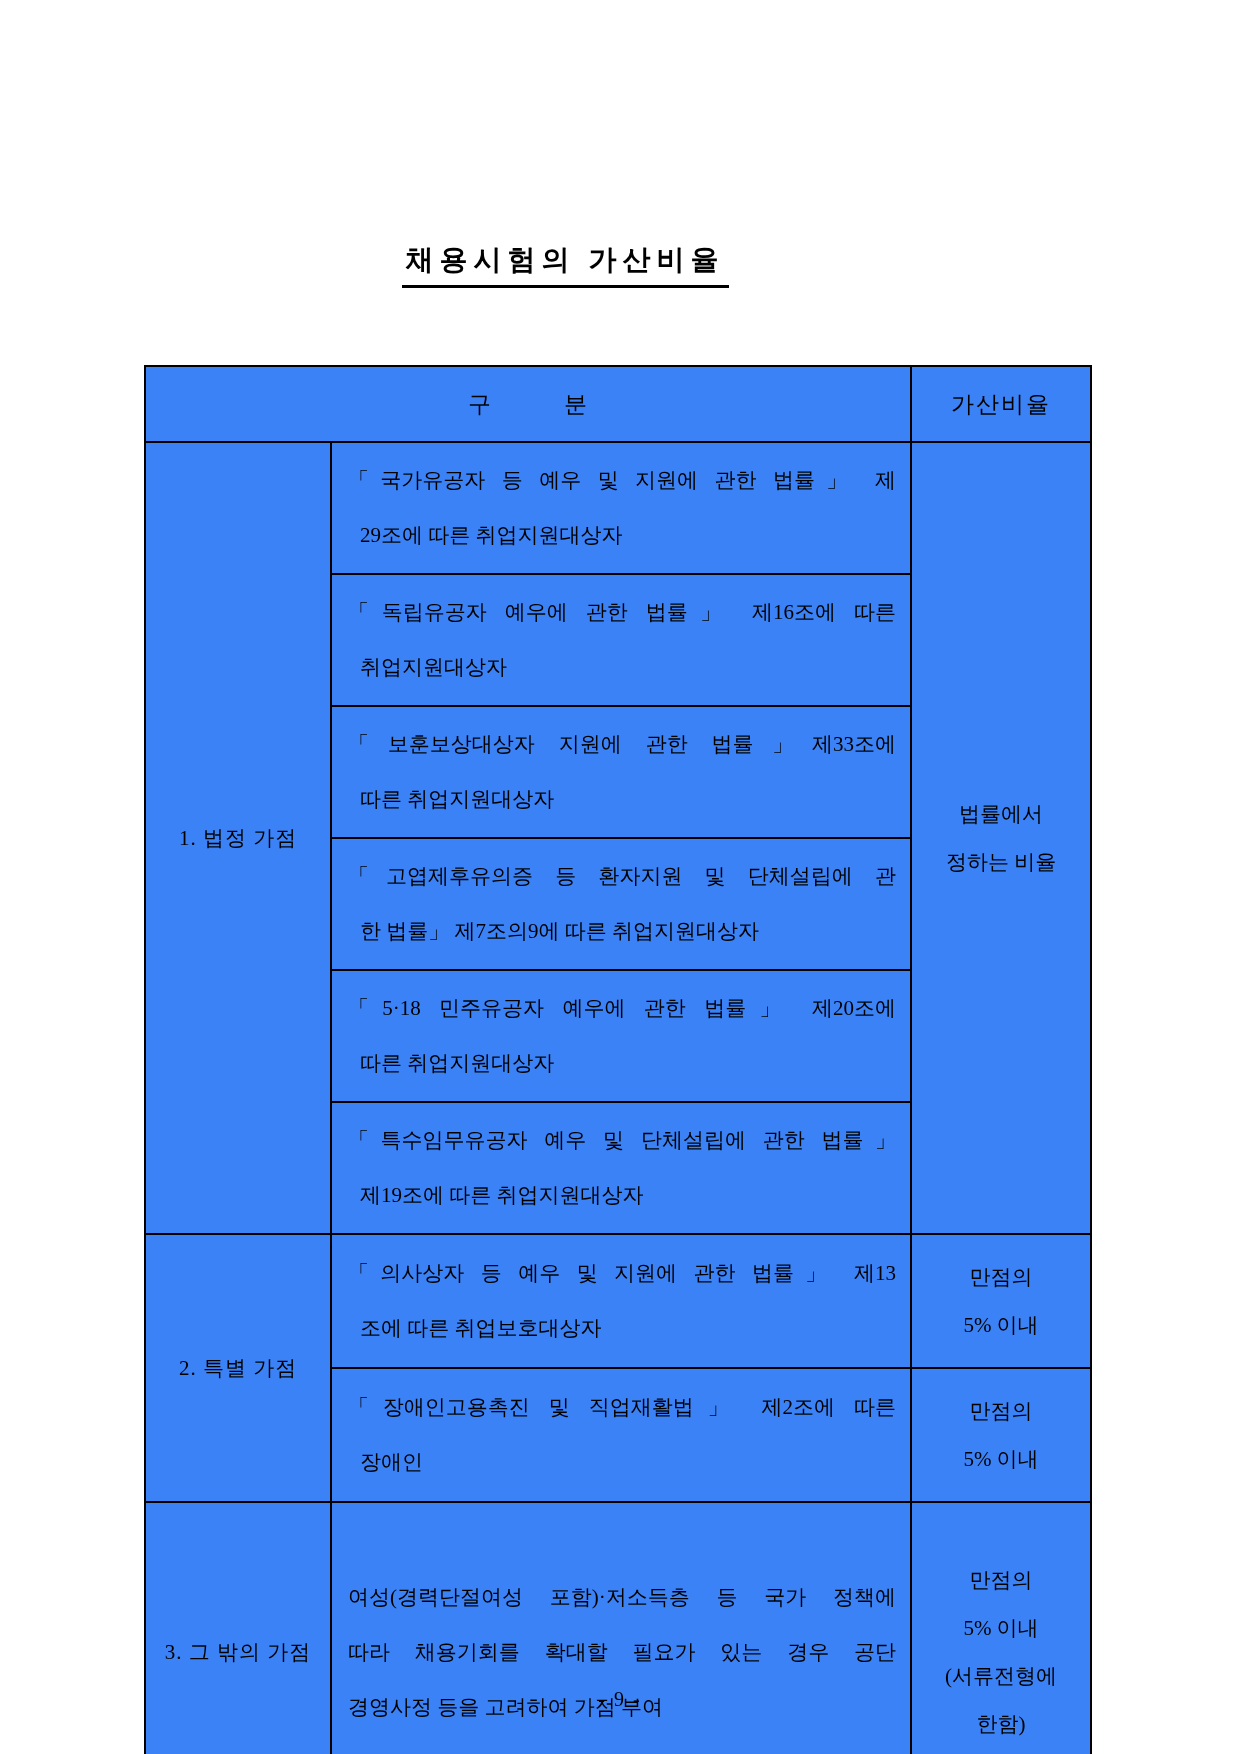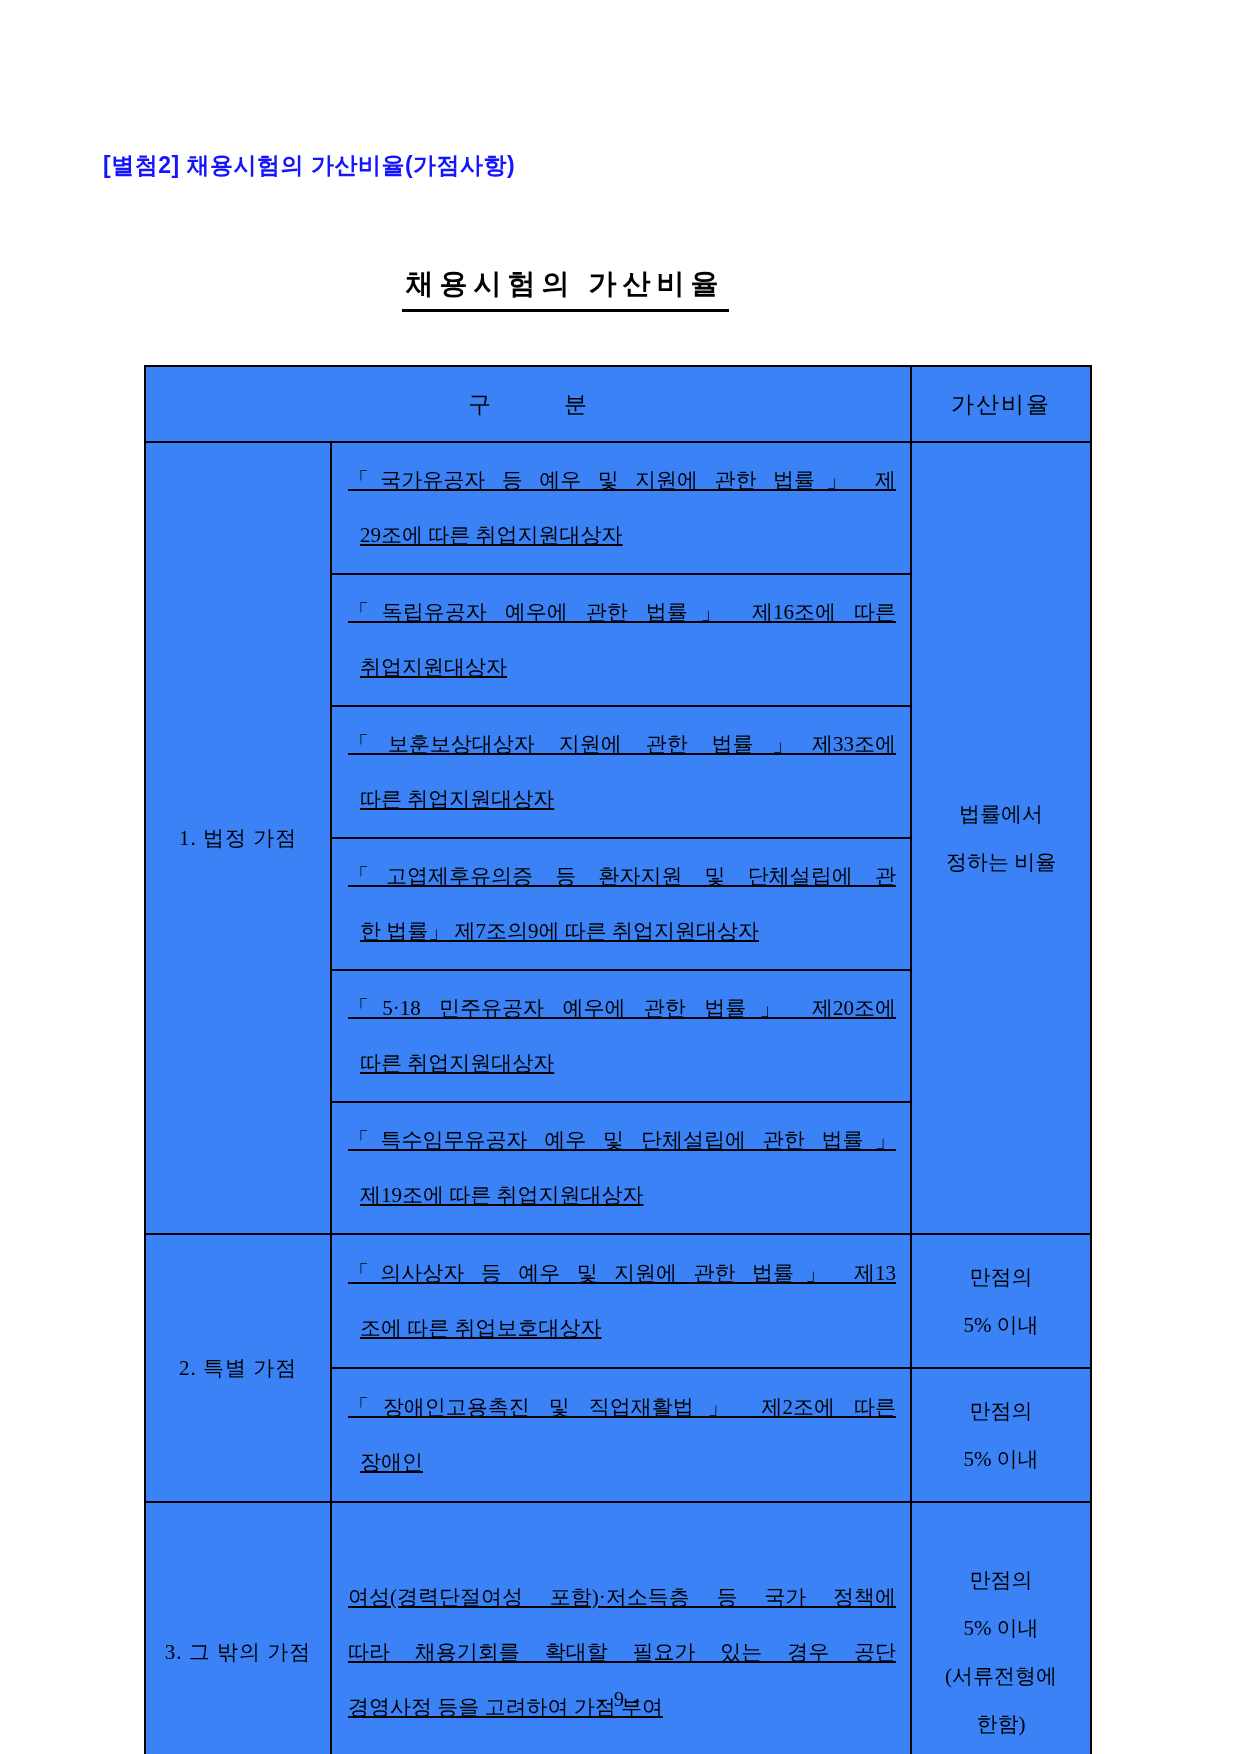--- a/index.html
+++ b/index.html
@@ -12,21 +12,21 @@
     color:#000;
     overflow:hidden;
   }
   .attachment-label{
     position:absolute;left:103px;top:150px;
     font-family:"Liberation Sans","DejaVu Sans",sans-serif;
     font-weight:bold;font-size:23px;letter-spacing:0.5px;
     color:#1414FF;
   }
   .doc-title-wrap{
-    position:absolute;left:0;top:265px;width:1130px;
+    position:absolute;left:0;top:241px;width:1130px;
     text-align:center;
   }
   .doc-title{
     display:inline-block;
     font-size:28px;font-weight:bold;letter-spacing:6px;
     border-bottom:3px solid #000;
     padding:0 4px 6px 4px;
   }
   table.rate-table{
     position:absolute;left:144px;top:365px;
@@ -37,37 +37,36 @@
   }
   table.rate-table td,table.rate-table th{
     border:2px solid #000;
     vertical-align:middle;
     font-weight:normal;
     background:#3b82f6;
   }
   th.h-cat{height:72px;text-align:center;font-size:23px;letter-spacing:1px;}
   th.h-rate{text-align:center;font-size:23px;letter-spacing:2px;}
   td.group-label{text-align:center;letter-spacing:1px;}
-  td.item-cell{padding:10px 14px 10px 16px;text-decoration:underline;}
+  td.item-cell{padding:10px 14px 10px 16px;}
   .line{display:block;line-height:55px;white-space:nowrap;overflow:visible;}
   .line.fill{white-space:normal;text-align:justify;text-align-last:justify;}
   .line.cont{padding-left:12px;}
   td.rate-cell{text-align:center;padding:18px 4px;}
   .rate-line{display:block;line-height:48px;text-align:center;}
   .page-number{
     position:absolute;left:0;top:1688px;width:1240px;
     text-align:center;font-size:20px;letter-spacing:2px;
   }
 </style>
 </head>
 <body>
 
 <div class="page">
 
-  <div class="attachment-label">[별첨2] 채용시험의 가산비율(가점사항)</div>
 
   <div class="doc-title-wrap">
     <span class="doc-title">채용시험의 가산비율</span>
   </div>
 
   <table class="rate-table">
     <colgroup>
       <col style="width:186px">
       <col style="width:580px">
       <col style="width:180px">

